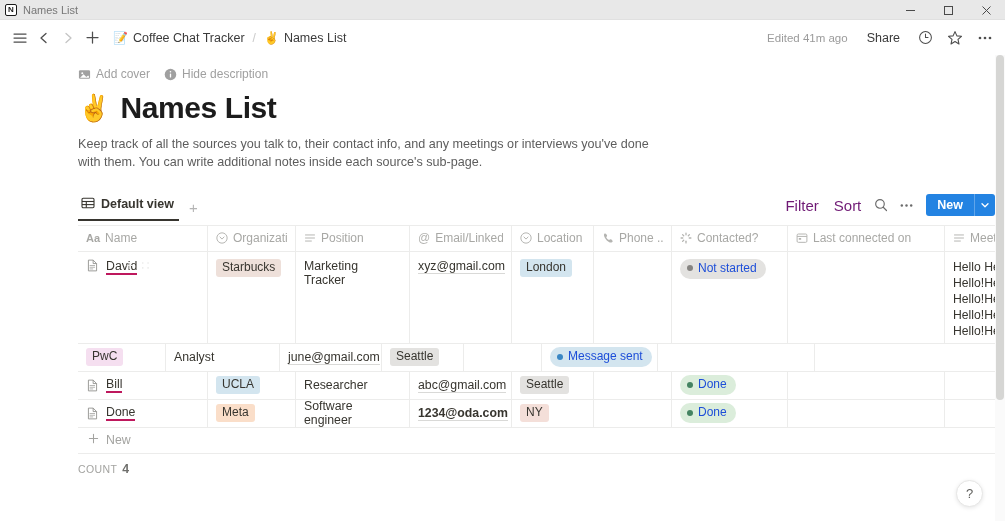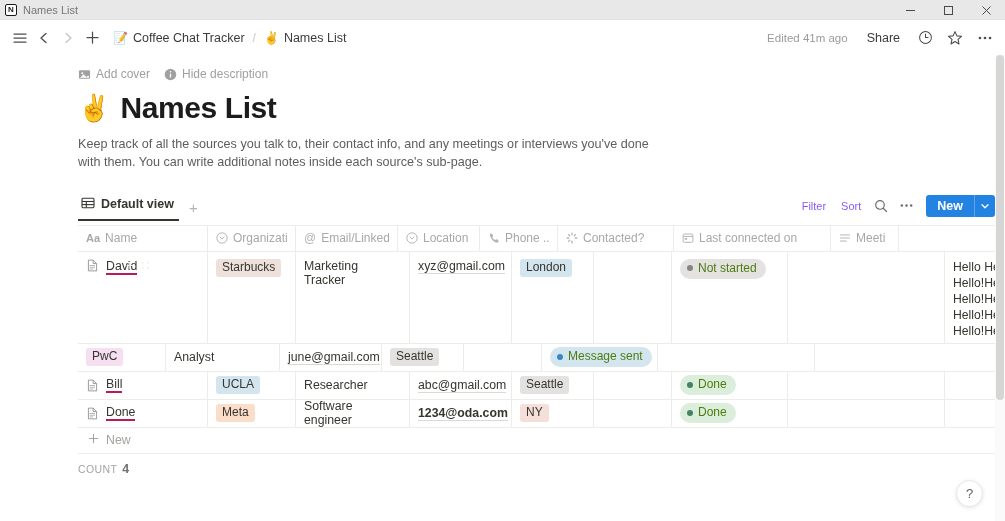--- a/index.html
+++ b/index.html
@@ -138,21 +138,21 @@
     margin-left: 10px;
     padding-bottom: 6px;
     color: #b4b4b4;
     font-size: 15px;
     line-height: 1;
   }
   .viewbar-right {
     position: absolute; right: 10px; bottom: 4px;
     display: flex; align-items: center; gap: 3px;
   }
-  .vb-text { font-size: 11px; color: #8b5cf6; padding: 3px 6px; border-radius: 3px; }
+  .vb-text { font-size: 15px; color: #701a75; padding: 3px 6px; border-radius: 3px; }
   .vb-ico { width: 22px; height: 22px; display: flex; align-items: center; justify-content: center; color: #6b6b6b; }
   .new-btn {
     display: flex; align-items: stretch;
     background: #2383e2;
     border-radius: 3px;
     margin-left: 6px;
     height: 22px;
     color: #fff;
     overflow: hidden;
   }
@@ -209,21 +209,21 @@
     line-height: 15px;
     color: #37352f;
     white-space: nowrap;
   }
   .pill {
     display: inline-flex; align-items: center; gap: 5px;
     border-radius: 11px;
     padding: 2px 9px 3px 7px;
     font-size: 12px;
     line-height: 15px;
-    color: #4d7c0f;
+    color: #1d4ed8;
     white-space: nowrap;
   }
   .pill .dot { width: 6px; height: 6px; border-radius: 50%; flex: 0 0 auto; }
 
   .notes-cell { flex-direction: column; align-items: flex-start !important; justify-content: flex-start; }
   .notes-line { font-size: 12.2px; line-height: 16.2px; color: #37352f; white-space: nowrap; }
 
   .row-handle {
     position: absolute;
     left: 48px;
@@ -461,20 +461,32 @@
           </div>
           <div class="tcell" style="width: 88px;">
             <span style="display: flex; align-items: center; flex: 0 0 auto;">
               <svg width="12" height="12" viewBox="0 0 13 13">
                 <circle cx="6.5" cy="6.5" r="5.6" fill="none" stroke="#b4b4b1" stroke-width="1.05"></circle>
                 <polyline points="4.3,5.4 6.5,7.7 8.7,5.4" fill="none" stroke="#b4b4b1" stroke-width="1.05" stroke-linecap="round" stroke-linejoin="round"></polyline>
               </svg>
             </span>
             <span class="th-label">Organizati...</span>
           </div>
+          <div class="tcell" style="width: 114px;">
+            <span style="display: flex; align-items: center; flex: 0 0 auto;">
+              <svg width="12" height="12" viewBox="0 0 13 13">
+                <g stroke="#b4b4b1" stroke-width="1.05" stroke-linecap="round">
+                  <line x1="1.6" y1="3.2" x2="11.4" y2="3.2"></line>
+                  <line x1="1.6" y1="6.5" x2="11.4" y2="6.5"></line>
+                  <line x1="1.6" y1="9.8" x2="8" y2="9.8"></line>
+                </g>
+              </svg>
+            </span>
+            <span class="th-label">Position</span>
+          </div>
           <div class="tcell" style="width: 102px;">
             <span style="display: flex; align-items: center; flex: 0 0 auto;">
               <span style="font-size:12px;color:#b4b4b1;line-height:1;">@</span>
             </span>
             <span class="th-label">Email/LinkedIn</span>
           </div>
           <div class="tcell" style="width: 82px;">
             <span style="display: flex; align-items: center; flex: 0 0 auto;">
               <svg width="12" height="12" viewBox="0 0 13 13">
                 <circle cx="6.5" cy="6.5" r="5.6" fill="none" stroke="#b4b4b1" stroke-width="1.05"></circle>

